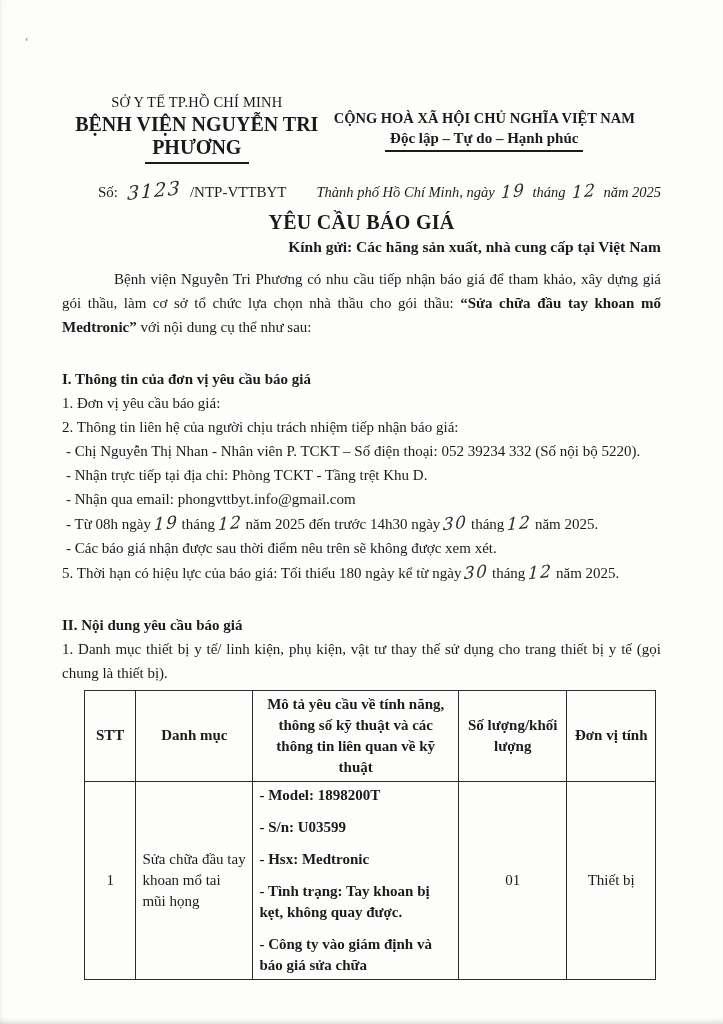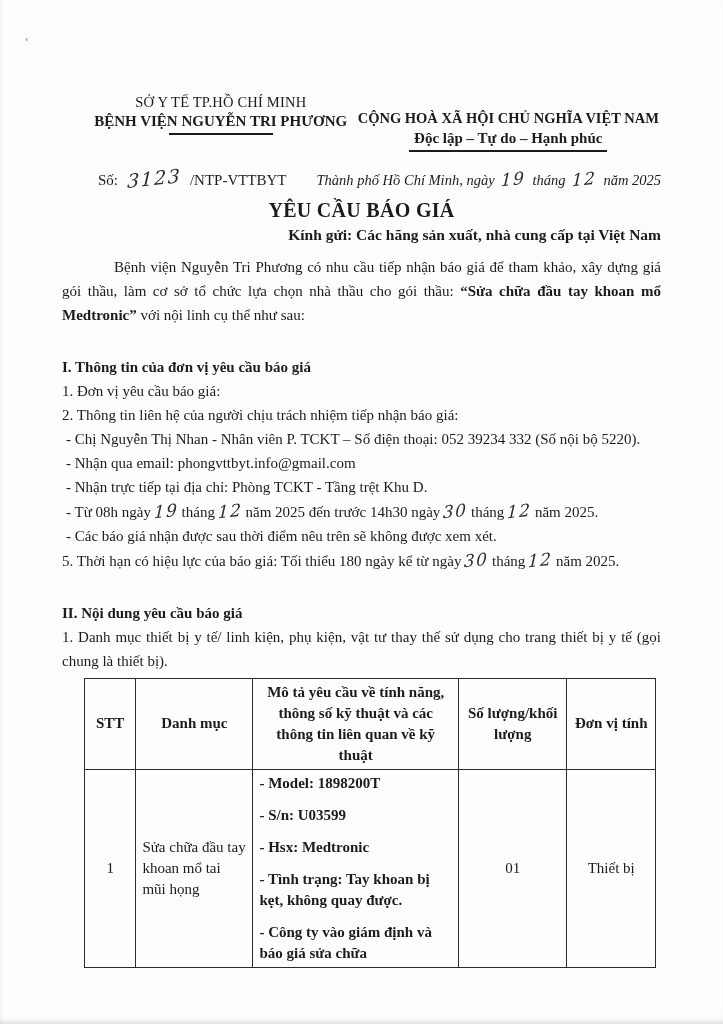--- a/index.html
+++ b/index.html
@@ -13,25 +13,25 @@
     color:#1b1b1b;
     box-sizing:border-box;
     padding:94px 62px 0 62px;
     box-shadow:inset 0 -5px 6px -4px rgba(0,0,0,0.18), inset 4px 0 8px -7px rgba(0,0,0,0.15);
   }
   .corner-mark{
     position:absolute;left:24px;top:34px;
     font-size:13px;color:#8a8a8a;transform:rotate(12deg);
   }
   
-  .nat-header{display:flex;justify-content:flex-end;align-items:flex-start;}
+  .nat-header{display:flex;justify-content:flex-start;align-items:flex-start;}
   .nh-left{width:45%;text-align:center;}
   .nh-right{width:51%;text-align:center;}
   .nh-line1-left{font-size:14.5px;letter-spacing:0.2px;}
-  .nh-line2-left{font-size:15px;font-weight:bold;margin-top:2px;}
+  .nh-line2-left{font-size:20px;font-weight:bold;margin-top:2px;}
   .nh-line1-right{font-size:14.5px;font-weight:bold;margin-top:16px;}
   .nh-line2-right{font-size:15px;font-weight:bold;margin-top:3px;}
   .rule{height:1.6px;background:#1b1b1b;margin:3px auto 0 auto;}
   .rule-left{width:104px;}
   .rule-right{width:198px;}
   
   .doc-row{display:flex;justify-content:space-between;margin-top:15px;align-items:baseline;}
   .doc-no{font-size:15px;padding-left:36px;white-space:nowrap;}
   .place-date{font-size:14.5px;font-style:italic;white-space:nowrap;}
   
@@ -109,29 +109,29 @@
       <span class="hw">19</span>
       <span>tháng</span>
       <span class="hw">12</span>
       <span>năm 2025</span>
     </div>
   </div>
 
   <div class="title">YÊU CẦU BÁO GIÁ</div>
   <div class="subtitle">Kính gửi: Các hãng sản xuất, nhà cung cấp tại Việt Nam</div>
 
-  <p class="body-text intro"><span>Bệnh viện Nguyễn Tri Phương có nhu cầu tiếp nhận báo giá để tham khảo, xây dựng giá gói thầu, làm cơ sở tổ chức lựa chọn nhà thầu cho gói thầu: </span><b class="inline-bold">“Sửa chữa đầu tay khoan mổ Medtronic”</b><span> với nội linh cụ thể như sau:</span></p>
+  <p class="body-text intro"><span>Bệnh viện Nguyễn Tri Phương có nhu cầu tiếp nhận báo giá để tham khảo, xây dựng giá gói thầu, làm cơ sở tổ chức lựa chọn nhà thầu cho gói thầu: </span><b class="inline-bold">“Sửa chữa đầu tay khoan mổ Medtronic”</b><span> với nội dung cụ thể như sau:</span></p>
 
   <div class="sec-heading">I. Thông tin của đơn vị yêu cầu báo giá</div>
   <div class="body-text">
     <p class="line">1. Đơn vị yêu cầu báo giá:</p>
     <p class="line">2. Thông tin liên hệ của người chịu trách nhiệm tiếp nhận báo giá:</p>
     <p class="line dash">- Chị Nguyễn Thị Nhan - Nhân viên P. TCKT – Số điện thoại: 052 39234 332 (Số nội bộ 5220).</p>
+    <p class="line dash">- Nhận trực tiếp tại địa chỉ: Phòng TCKT - Tầng trệt Khu D.</p>
     <p class="line dash">- Nhận qua email: phongvttbyt.info@gmail.com</p>
-    <p class="line dash">- Nhận trực tiếp tại địa chỉ: Phòng TCKT - Tầng trệt Khu D.</p>
     <p class="line dash"><span>- Từ 08h ngày</span><span class="hw">19</span><span>tháng</span><span class="hw">12</span><span>năm 2025 đến trước 14h30 ngày</span><span class="hw">30</span><span>tháng</span><span class="hw">12</span><span>năm 2025.</span></p>
     <p class="line dash">- Các báo giá nhận được sau thời điểm nêu trên sẽ không được xem xét.</p>
     <p class="line"><span>5. Thời hạn có hiệu lực của báo giá: Tối thiểu 180 ngày  kể từ ngày</span><span class="hw">30</span><span>tháng</span><span class="hw">12</span><span>năm 2025.</span></p>
   </div>
 
   <div class="sec-heading">II. Nội dung yêu cầu báo giá</div>
   <p class="body-text line">1. Danh mục thiết bị y tế/ linh kiện, phụ kiện, vật tư thay thế sử dụng cho trang thiết bị y tế (gọi chung là thiết bị).</p>
 
   <table class="quote">
     <colgroup>

